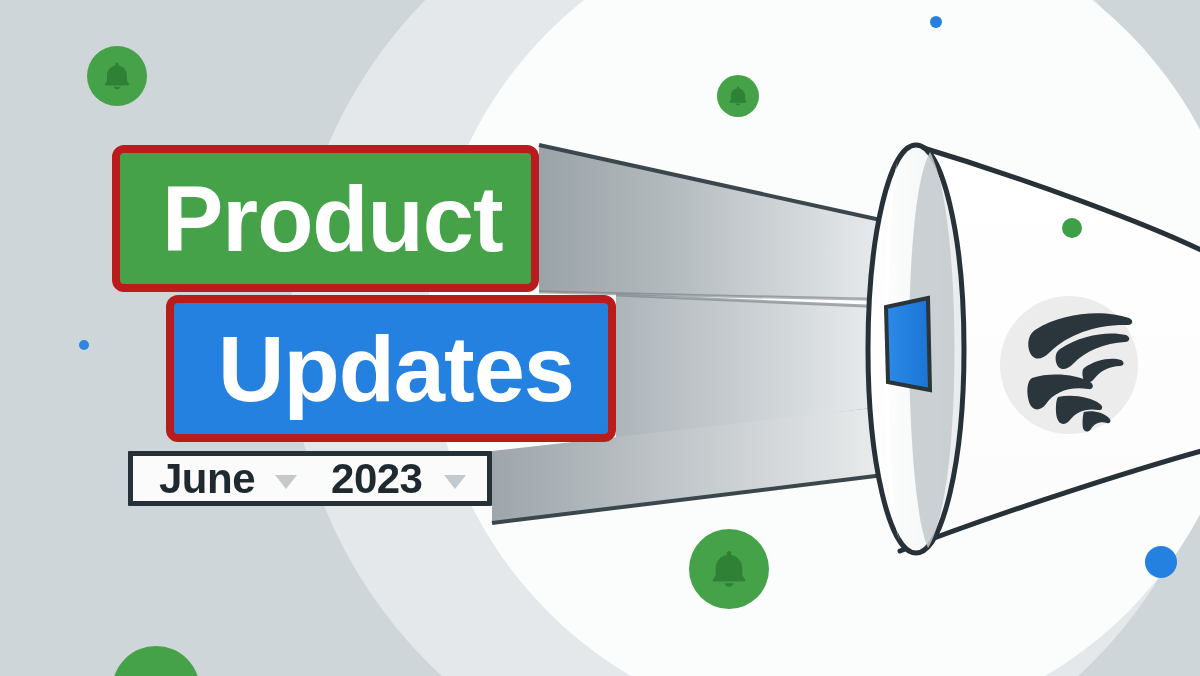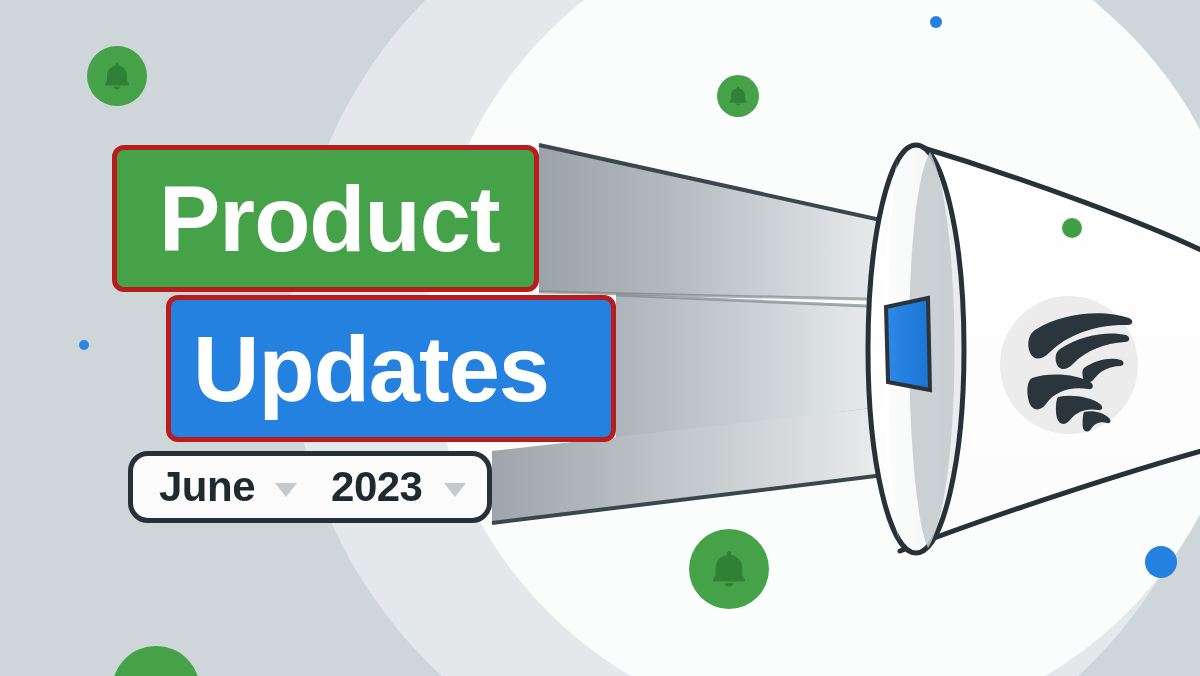--- a/index.html
+++ b/index.html
@@ -32,21 +32,21 @@
     top: 0;
     width: 1200px;
     height: 676px;
     pointer-events: none;
   }
   .hud > * { pointer-events: auto; }
 
   
   .banner {
     position: absolute;
-    border: 5px solid #b91c1c;
+    border: 8px solid #b91c1c;
     border-radius: 12px;
     box-sizing: border-box;
     display: flex;
     align-items: center;
     color: #ffffff;
     font-weight: bold;
     letter-spacing: -1px;
     line-height: 1;
     white-space: nowrap;
   }
@@ -59,31 +59,31 @@
     font-size: 92px;
     padding-left: 42px;
   }
   #banner-updates {
     left: 166px;
     top: 295px;
     width: 450px;
     height: 147px;
     background: #2481e0;
     font-size: 92px;
-    padding-left: 22px;
+    padding-left: 44px;
   }
   #date-chip {
     position: absolute;
     left: 128px;
     top: 451px;
     width: 364px;
-    height: 72px;
+    height: 55px;
     background: #fbfbfb;
     border: 5px solid #263238;
-    border-radius: 20px;
+    border-radius: 1px;
     box-sizing: border-box;
     display: flex;
     align-items: center;
     padding-left: 26px;
     gap: 0px;
   }
   .chip-text {
     font-size: 42px;
     font-weight: bold;
     color: #1f2a30;

